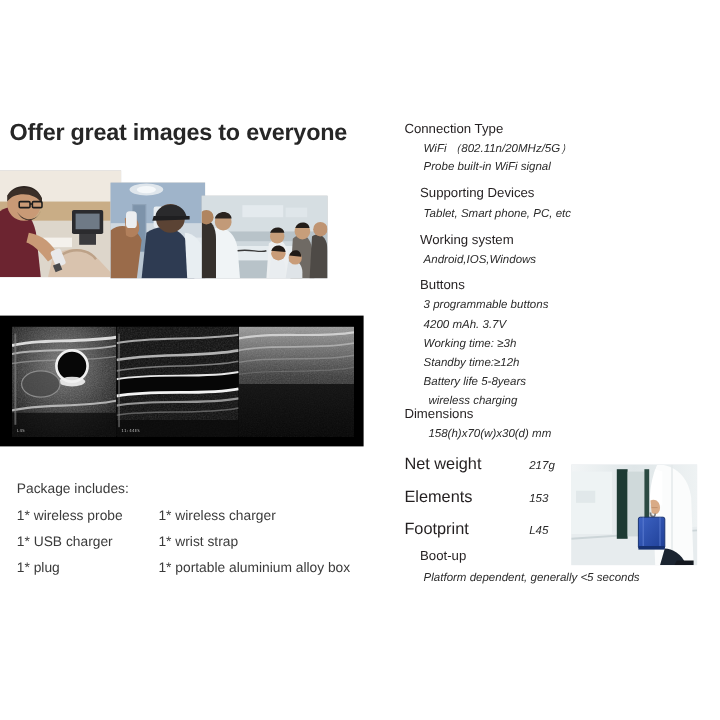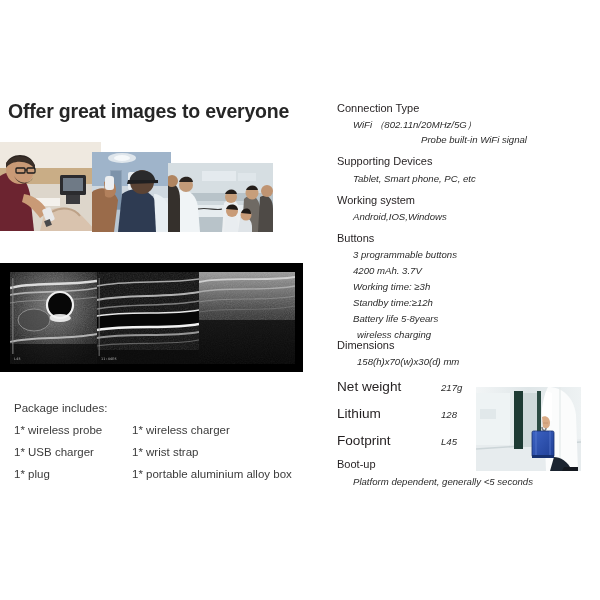--- a/index.html
+++ b/index.html
@@ -41,27 +41,27 @@
   
   .package{position:absolute;left:14px;top:402px;width:310px;}
   .pk-title{font-size:11.5px;color:#3b3b3b;margin-bottom:10px;}
   .pk-row{display:flex;margin-bottom:10px;}
   .pk-c1{width:118px;font-size:11.5px;color:#3b3b3b;}
   .pk-c2{font-size:11.5px;color:#3b3b3b;}
 
   
   .specs{position:absolute;left:337px;top:103px;width:258px;}
   .sp-h{font-size:11px;color:#231f20;line-height:1.02;margin-top:0;}
-  .sp-gap{margin-top:11px;}
+  .sp-gap{margin-top:11px;margin-left:13px;}
   .sp-s{
     font-size:9.6px;font-style:italic;color:#2b2b2b;
     margin-left:16px;margin-top:5px;line-height:1.15;
   }
   .sp-s.indent2{margin-left:20px;}
-  .sp-s.tight{margin-top:4px;text-align:center;}
+  .sp-s.tight{margin-top:4px;}
   .kv{display:flex;align-items:baseline;margin-top:12px;gap:24px;}
   .kv-k{font-size:13.6px;color:#231f20;width:80px;}
   .kv-v{font-size:9.6px;font-style:italic;color:#2b2b2b;}
 
   
   .doc-photo{
     position:absolute;left:476px;top:387px;width:105px;height:84px;
     overflow:hidden;background:#e8ecee;
   }
   .doc-photo svg{display:block;width:100%;height:100%;}
@@ -324,22 +324,22 @@
     <div class="sp-s indent2">wireless charging</div>
 
     <div class="sp-h">Dimensions</div>
     <div class="sp-s indent2">158(h)x70(w)x30(d) mm</div>
 
     <div class="kv">
       <div class="kv-k">Net weight</div>
       <div class="kv-v">217g</div>
     </div>
     <div class="kv">
-      <div class="kv-k">Lithium</div>
-      <div class="kv-v">128</div>
+      <div class="kv-k">Elements</div>
+      <div class="kv-v">153</div>
     </div>
     <div class="kv">
       <div class="kv-k">Footprint</div>
       <div class="kv-v">L45</div>
     </div>
 
     <div class="sp-h sp-gap">Boot-up</div>
     <div class="sp-s">Platform dependent, generally &lt;5 seconds</div>
   </div>
 

